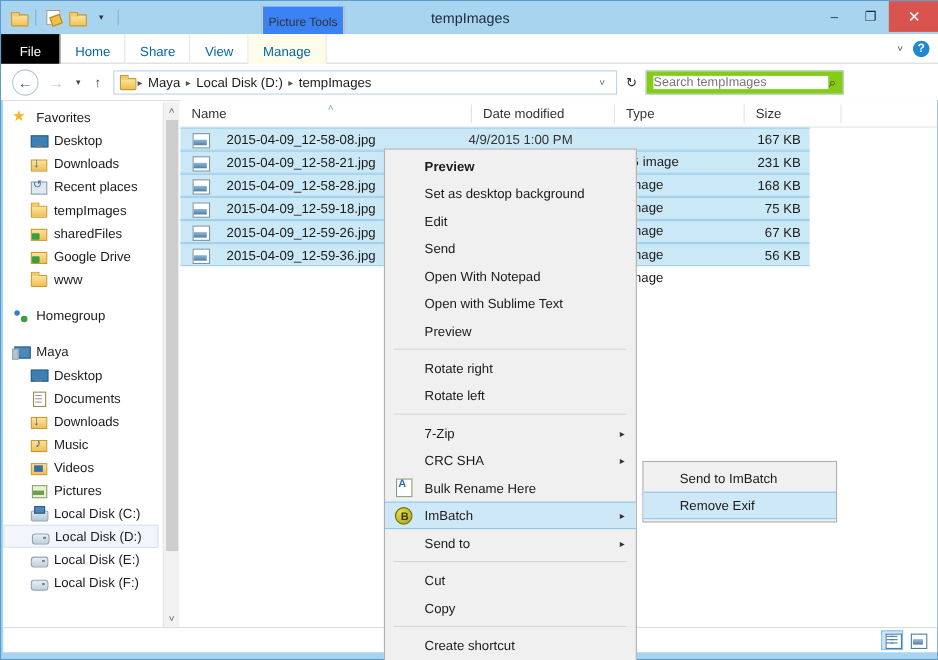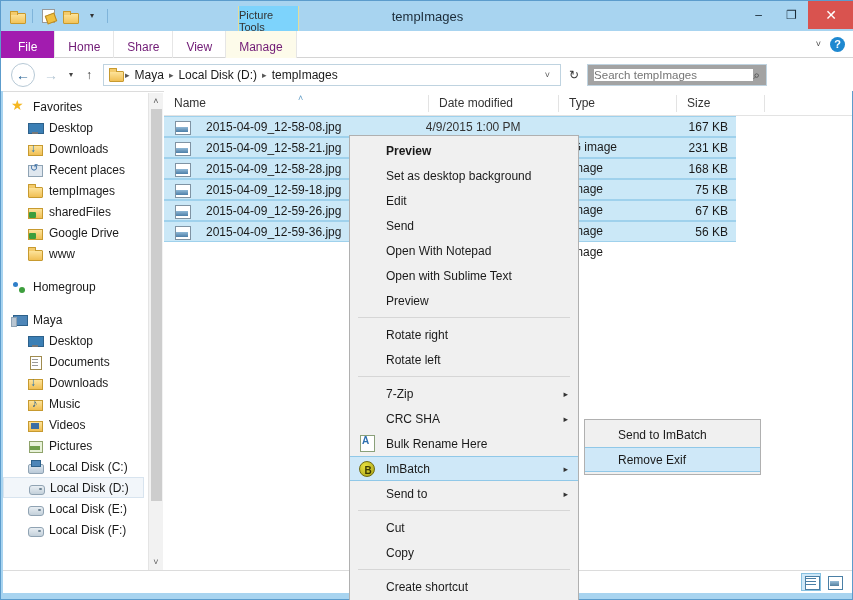--- a/index.html
+++ b/index.html
@@ -54,22 +54,22 @@
     background:#fff;border:1px solid #9a9a9a;
   }
   .prop-glyph:after{
     content:'';position:absolute;right:-2px;bottom:-1px;width:8px;height:7px;
     background:#f0c040;border:1px solid #b5892a;transform:rotate(-20deg);
   }
   .qat-caret { font-size: 8px; color: #333; }
 
   .picture-tools {
     position: absolute; left: 237px; top: 5px;
-    width: 61px; height: 30px;
-    background: #7dd3fc;
+    width: 75px; height: 30px;
+    background: #3b82f6;
     display: flex; align-items: center; justify-content: center;
     font-size: 11px; color: #333;
     border-left: 1px solid #e3dd9a; border-right: 1px solid #e3dd9a;
   }
   .win-title {
     position: absolute; left: 0; top: 0; width: 853px; height: 30px;
     display: flex; align-items: center; justify-content: center;
     font-size: 13px; color: #1b2b38; pointer-events: none;
   }
   .wincontrols {
@@ -85,25 +85,25 @@
   
   .ribbon {
     position: absolute; left: 0; top: 30px;
     width: 853px; height: 27px;
     background: #ffffff;
     border-bottom: 1px solid #d4d4d4;
     display: flex; align-items: stretch;
   }
   .tab {
     display: flex; align-items: center; padding: 16px 13px;
-    font-size: 12px; color: #701a75; cursor: default;
+    font-size: 12px; color: #0369a1; cursor: default;
     border-right: 1px solid #e6e6e6;
   }
   .tab.file {
-    background: #a21caf; color: #fff; padding: 16px 17px;
+    background: #000000; color: #fff; padding: 16px 17px;
   }
   .tab.manage {
     background: #fdfbea;
   }
   .ribbon-spacer { flex: 1; }
   .ribbon-right {
     display: flex; align-items: center; gap: 9px; padding-right: 9px;
   }
   .chev-down { font-size: 9px; color: #444; }
   .help-circle {
@@ -137,21 +137,21 @@
     max-width: 458px;
   }
   .crumb { font-size: 12px; color: #1a1a1a; padding: 0 4px; }
   .crumb-sep { font-size: 9px; color: #555; padding: 0 1px; }
   .crumb-spacer { flex: 1; }
   .crumb-caret { font-size: 9px; color: #555; padding: 0 6px; }
   .refresh { font-size: 12px; color: #333; padding: 0 4px; }
 
   .searchbox {
     width: 180px; height: 22px; margin-right: 11px; margin-left: 4px;
-    background: #a3a3a3; border: 1px solid #bfd3e0;
+    background: #84cc16; border: 1px solid #bfd3e0;
     display: flex; align-items: center; padding: 0 6px;
   }
   .searchbox input {
     border: none; outline: none; flex: 1;
     font-family: "Liberation Sans", sans-serif; font-size: 11.5px; color: #555;
   }
   .search-ico { font-size: 12px; color: #444; }
 
   
   .body-area {

